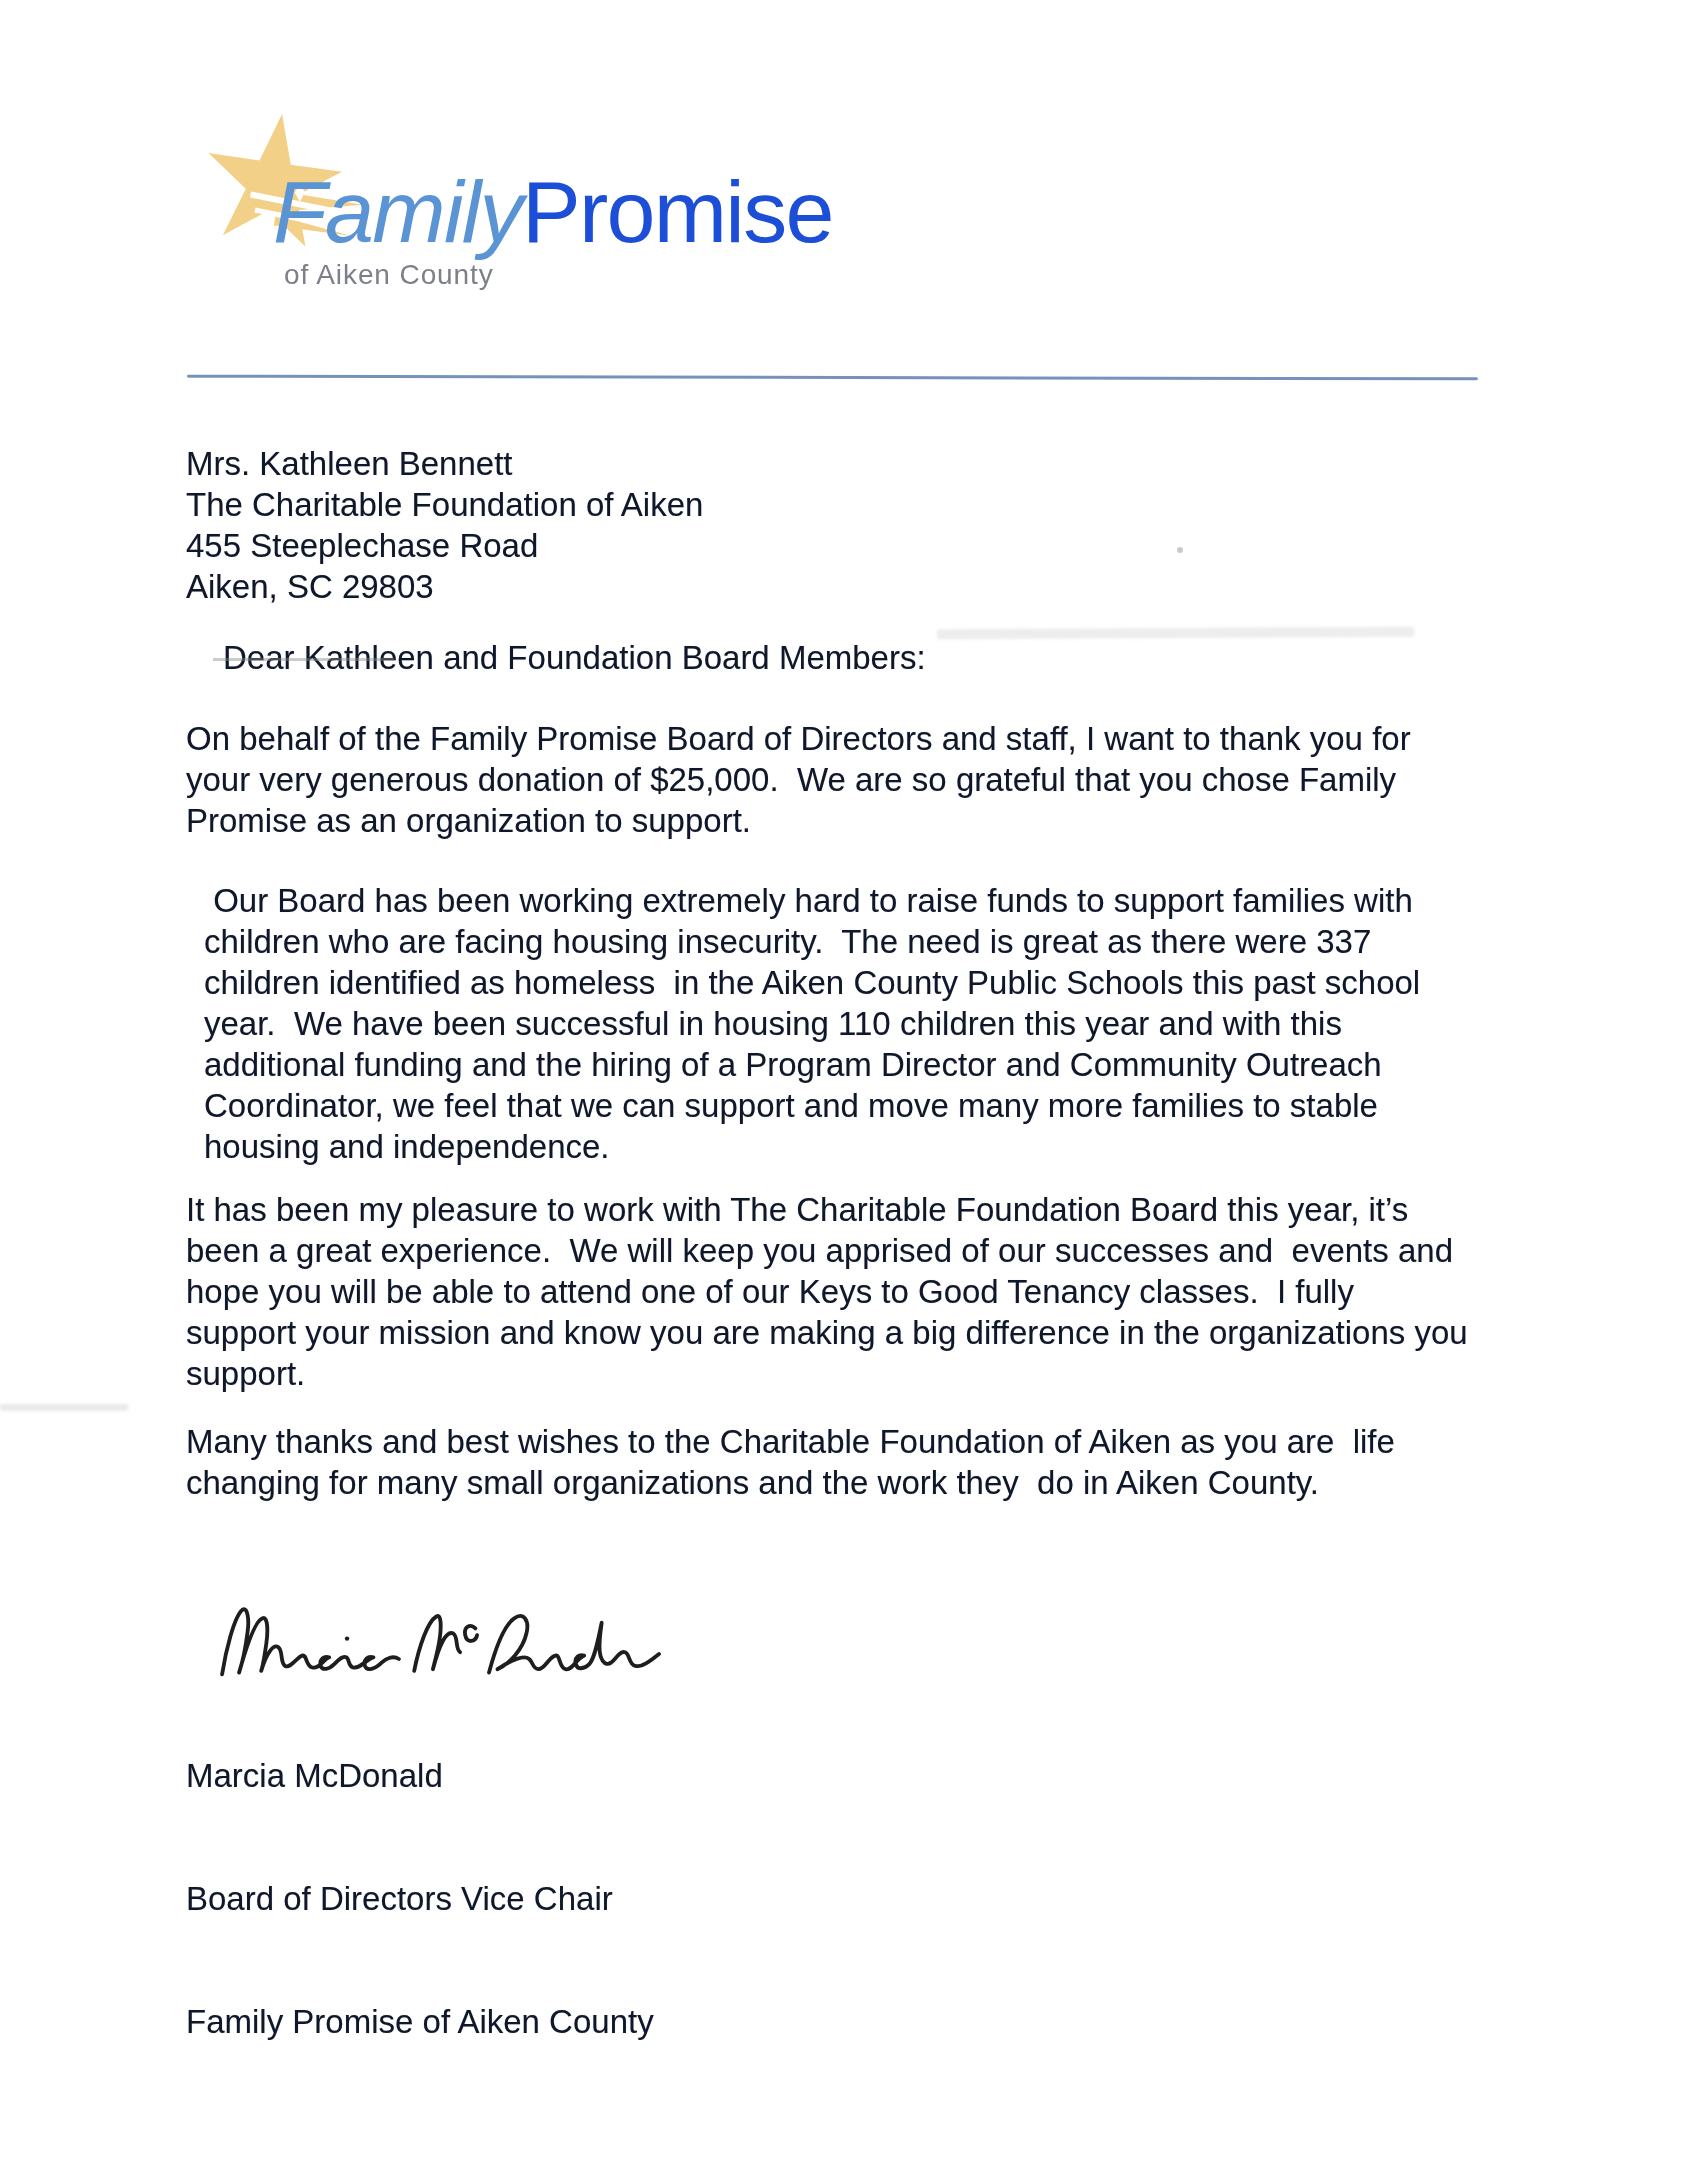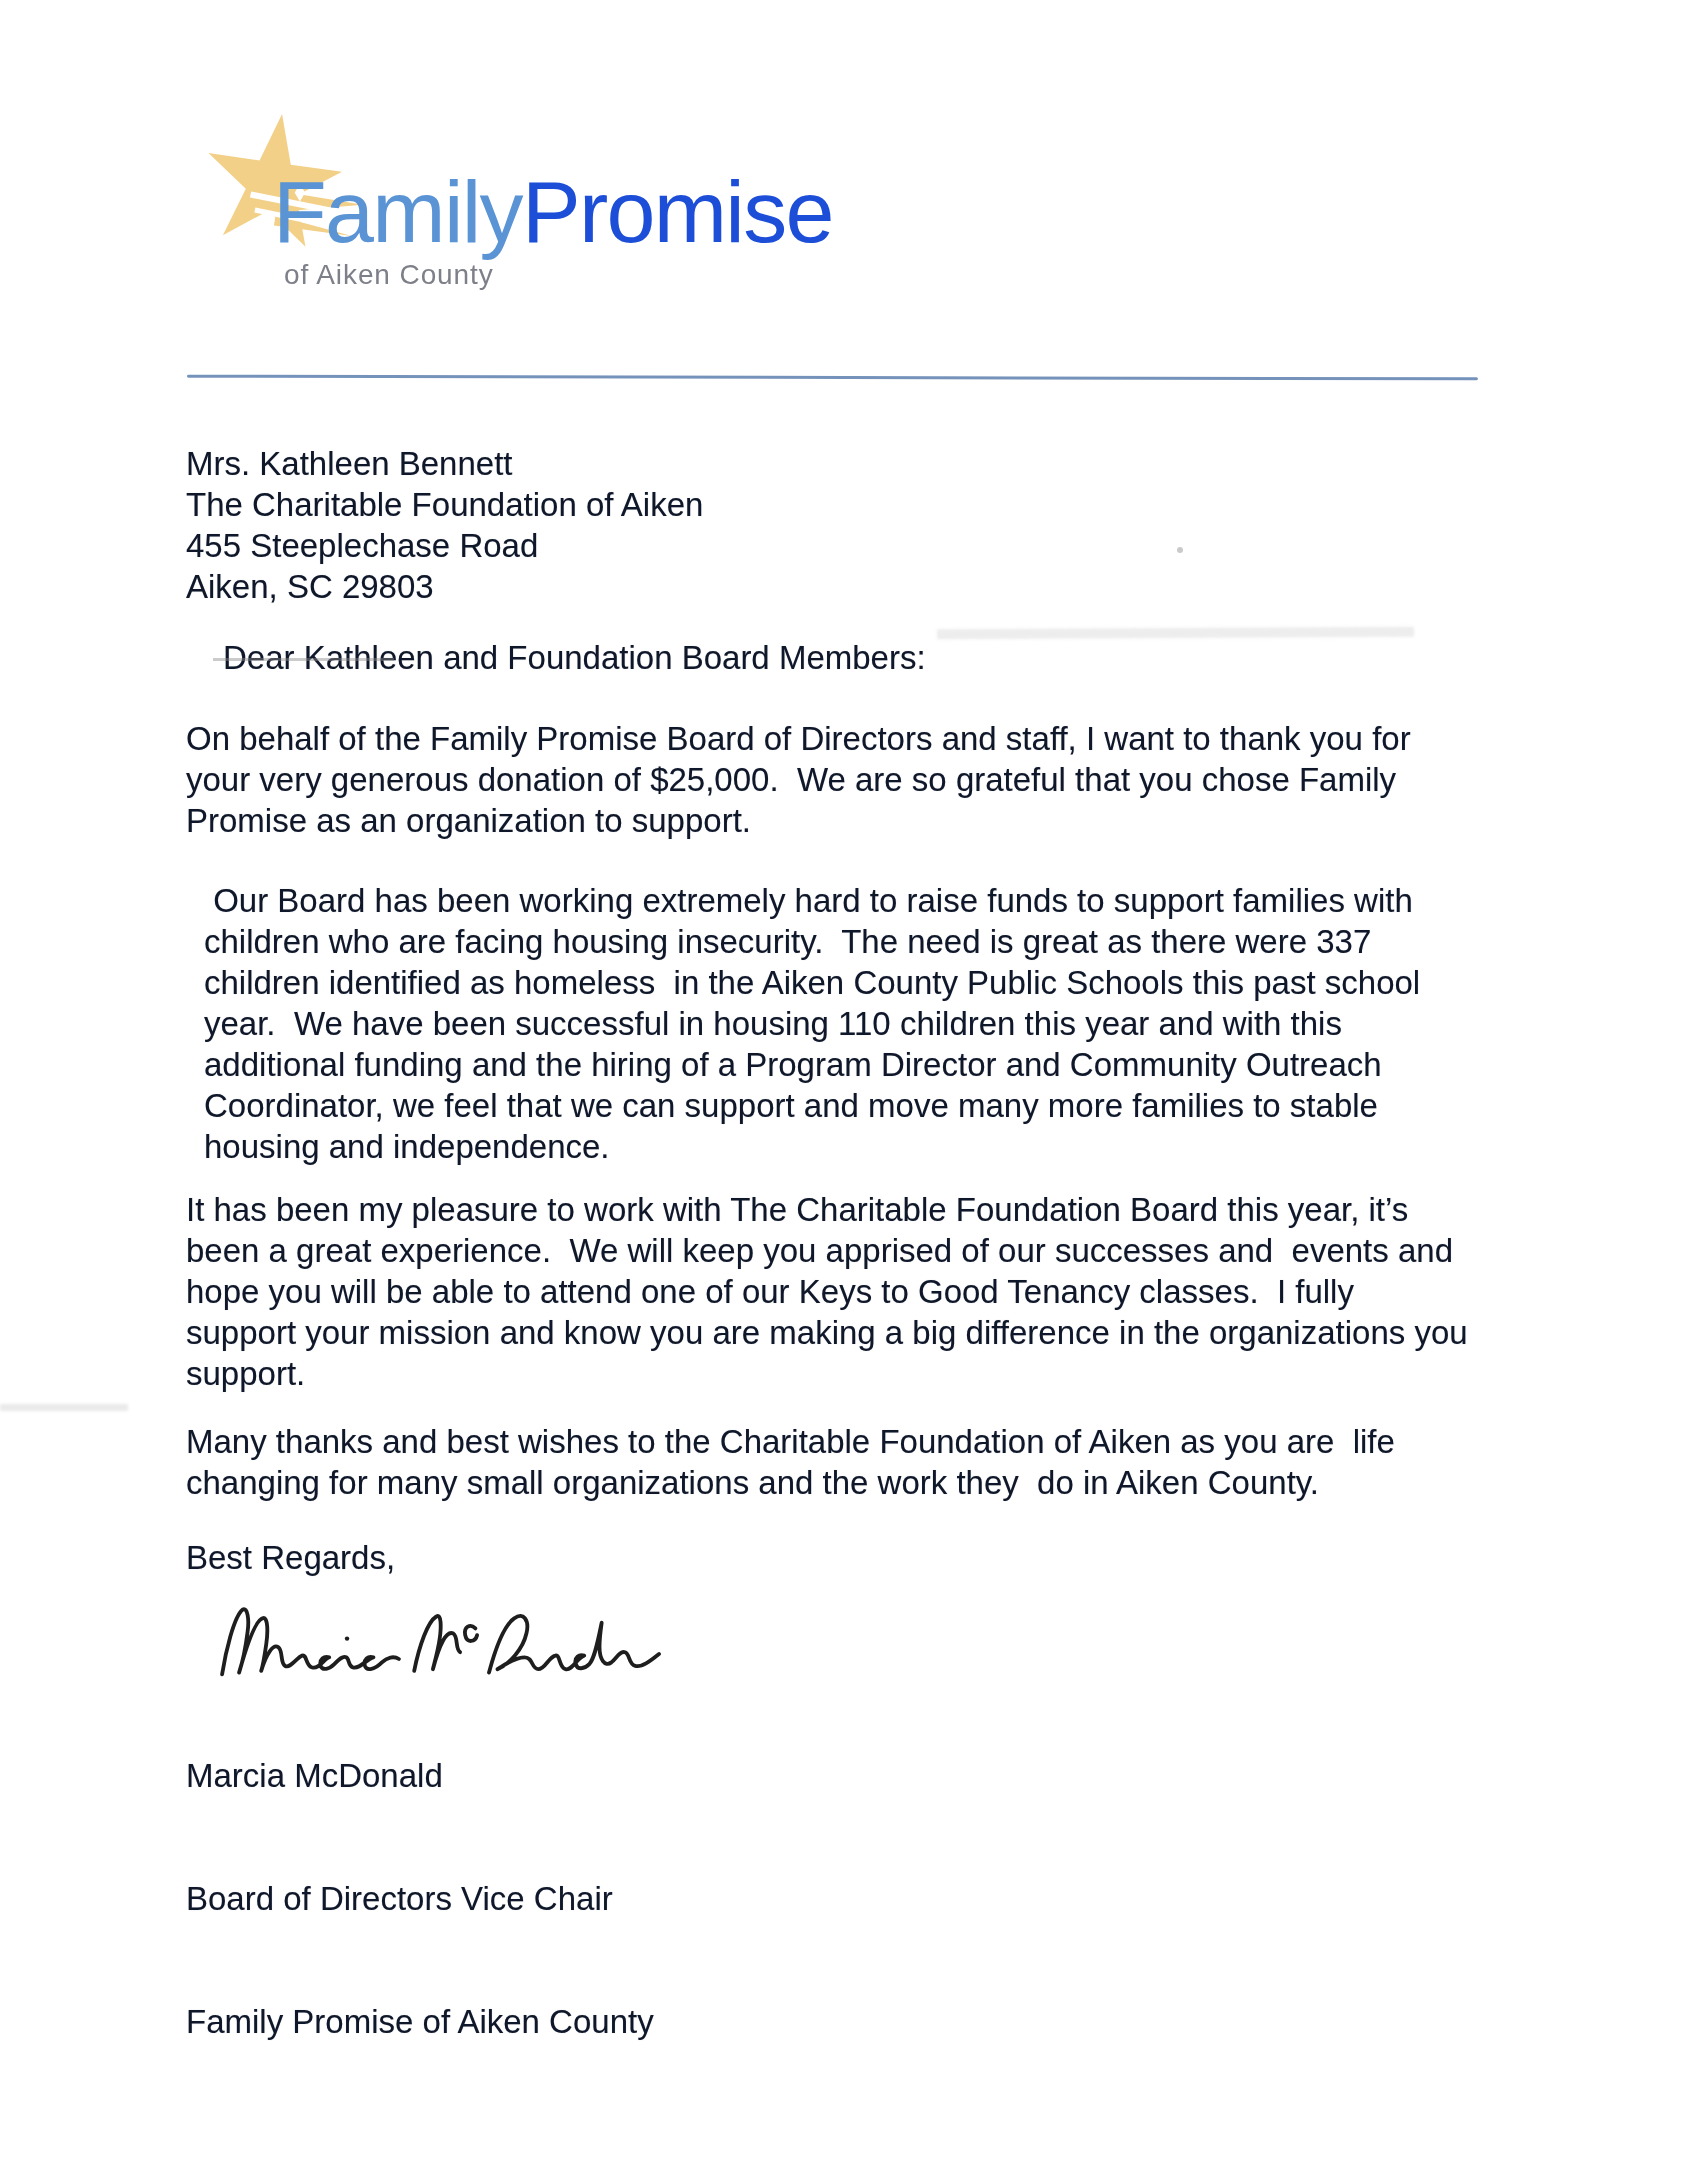--- a/index.html
+++ b/index.html
@@ -8,21 +8,21 @@
     font-family:"Liberation Sans","DejaVu Sans",sans-serif;overflow:hidden;
   }
   .page{position:absolute;inset:0;background:#fff;}
   
   .logo{position:absolute;left:201px;top:101px;width:767px;height:213px;}
   .star-wrap{position:absolute;left:1.7px;top:6.8px;width:160px;height:160px;}
   .wordmark{
     position:absolute;left:72px;top:60px;font-size:88px;letter-spacing:-1.7px;
     white-space:nowrap;font-weight:400;
   }
-  .brand-family{color:#5a94d5;}
+  .brand-family{color:#5a94d5;font-style:italic;}
   .brand-promise{color:#a2589f;}
   .tagline{
     position:absolute;left:83px;top:158px;font-size:28px;color:#7d7f89;
     letter-spacing:0.9px;white-space:nowrap;
   }
   
   .divider{
     position:absolute;left:187px;top:376px;width:1291px;height:3.4px;
     background:#7592bb;transform:rotate(0.12deg);border-radius:1.7px;
   }
@@ -89,21 +89,20 @@
 Coordinator, we feel that we can support and move many more families to stable
 housing and independence.</div>
   <div class="txt p3">It has been my pleasure to work with The Charitable Foundation Board this year, it’s
 been a great experience.  We will keep you apprised of our successes and  events and
 hope you will be able to attend one of our Keys to Good Tenancy classes.  I fully
 support your mission and know you are making a big difference in the organizations you
 support.</div>
   <div class="txt p4">Many thanks and best wishes to the Charitable Foundation of Aiken as you are  life
 changing for many small organizations and the work they  do in Aiken County.</div>
 
-  <div class="txt closing">Best Regards,</div>
 
   <div class="signature" aria-label="Marcia McDonald signature">
     <svg width="477" height="102" viewBox="0 0 540 120" fill="none" stroke="#1e1e1e" stroke-width="4.5" stroke-linecap="round" stroke-linejoin="round">
       <path d="M6,98 C10,72 20,30 30,22 C36,18 38,34 36,48 C34,64 30,84 26,96
                C36,60 46,34 54,32 C60,30 60,48 58,62 C56,76 54,88 52,94
                C58,74 66,62 72,66 C78,70 74,84 80,88 C86,92 94,78 100,76
                C106,74 104,88 112,90 C120,92 126,80 132,78
                C126,76 120,80 122,88 C124,94 132,92 138,86
                C144,80 148,76 152,78 C156,80 154,88 160,90
                C168,92 176,80 184,78 C178,76 172,80 174,88

